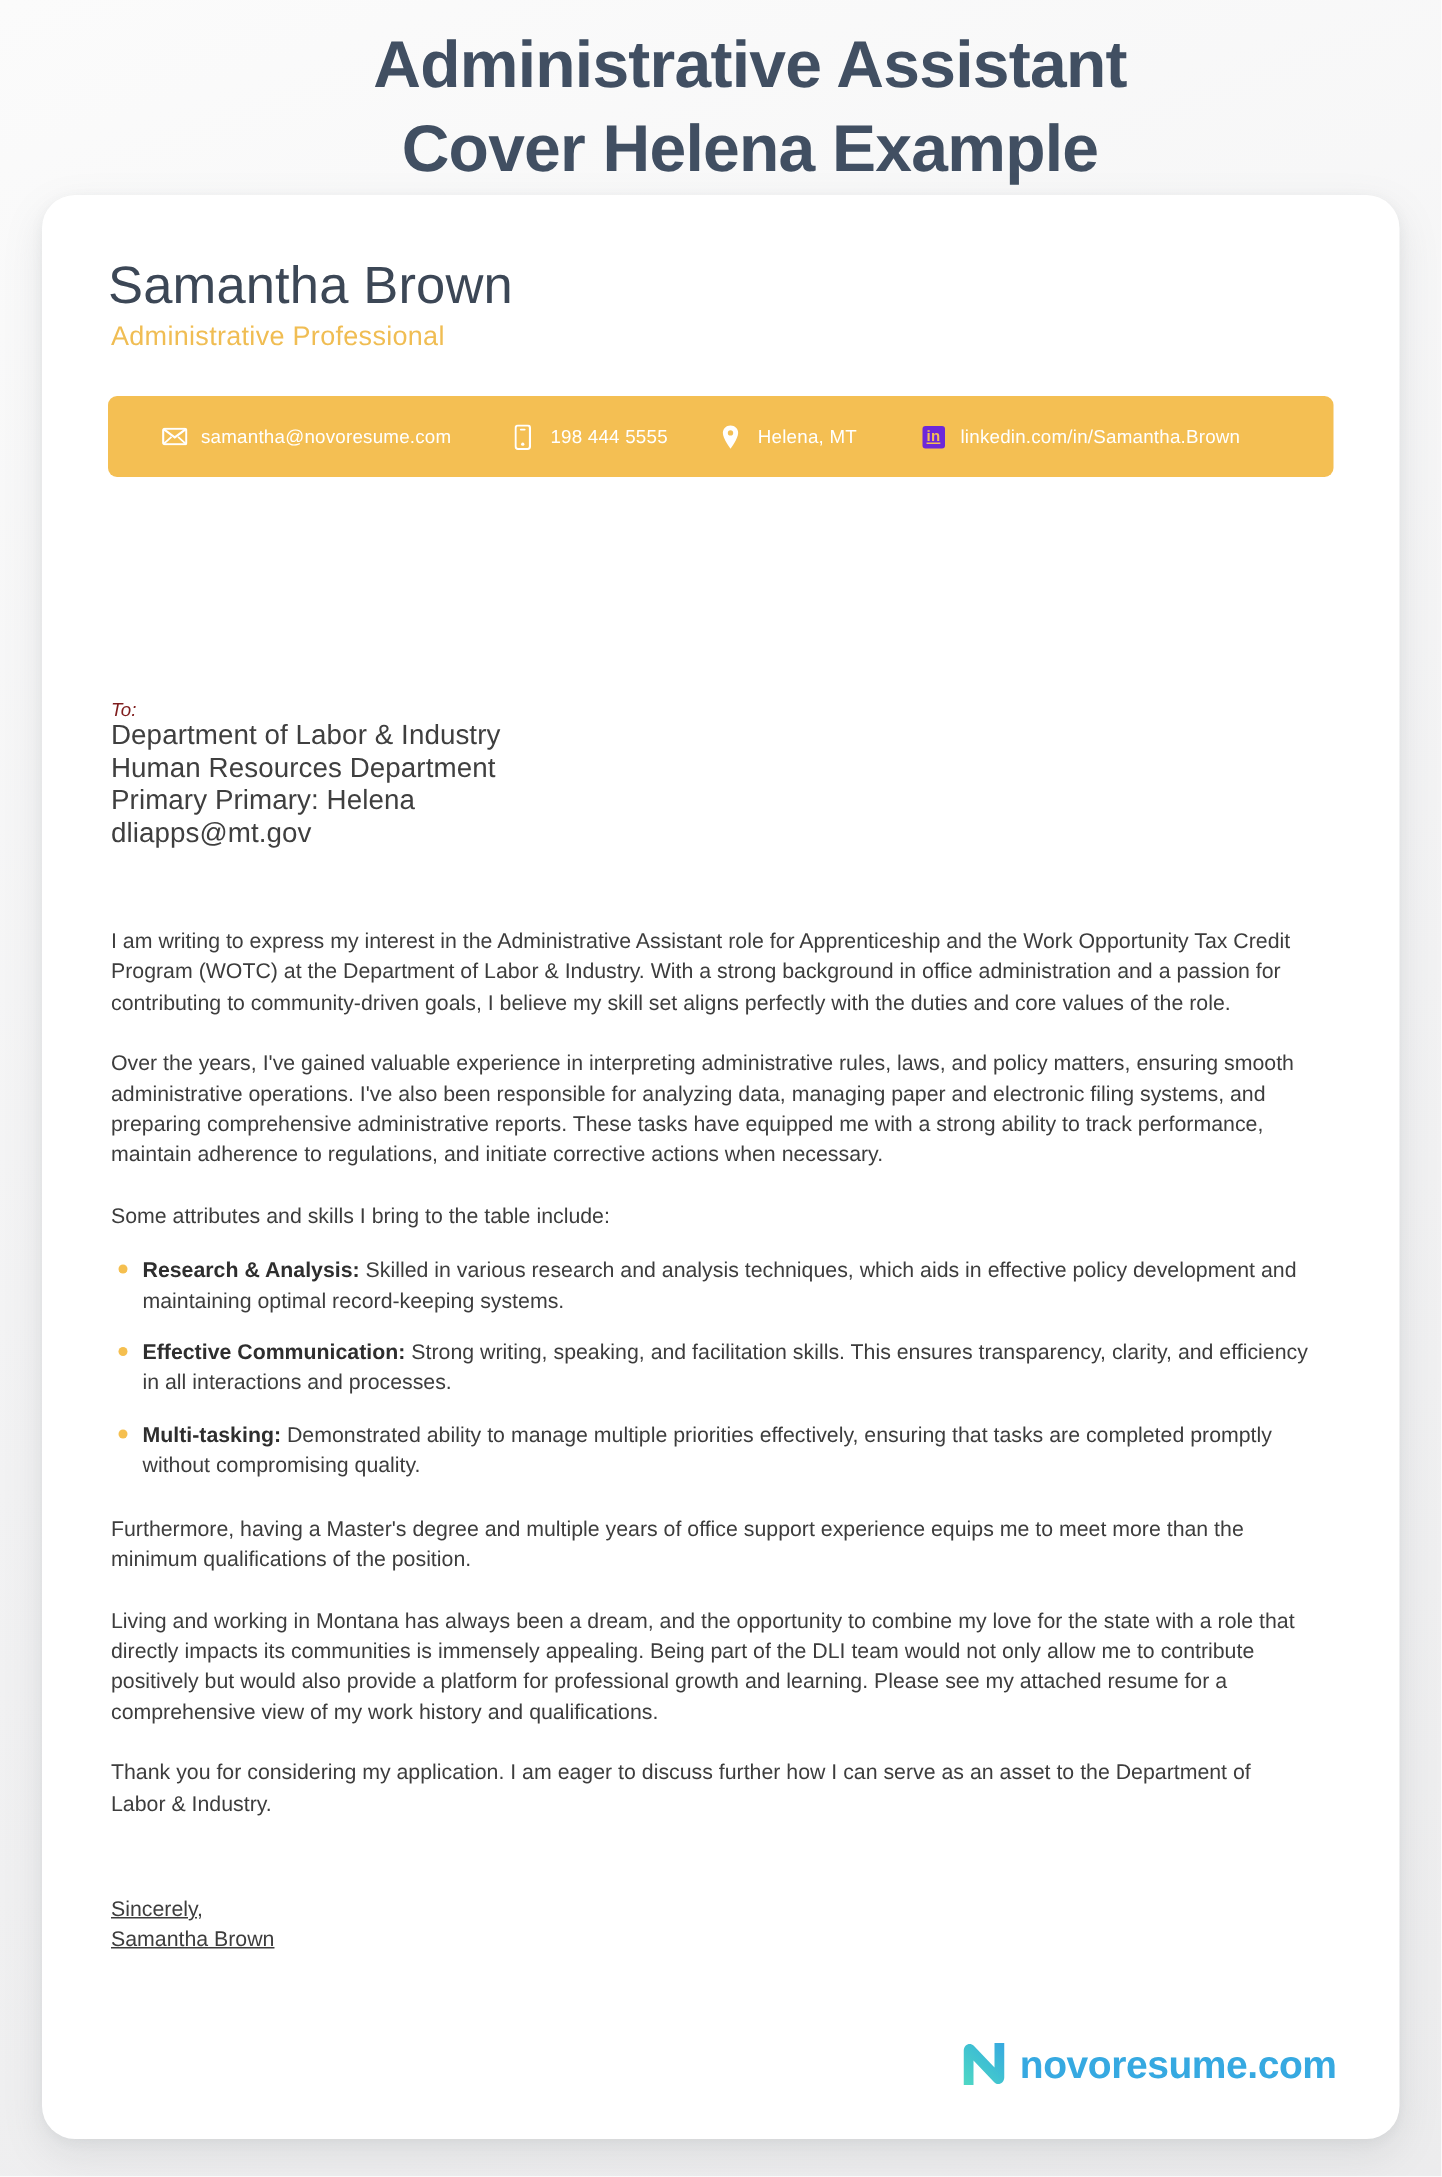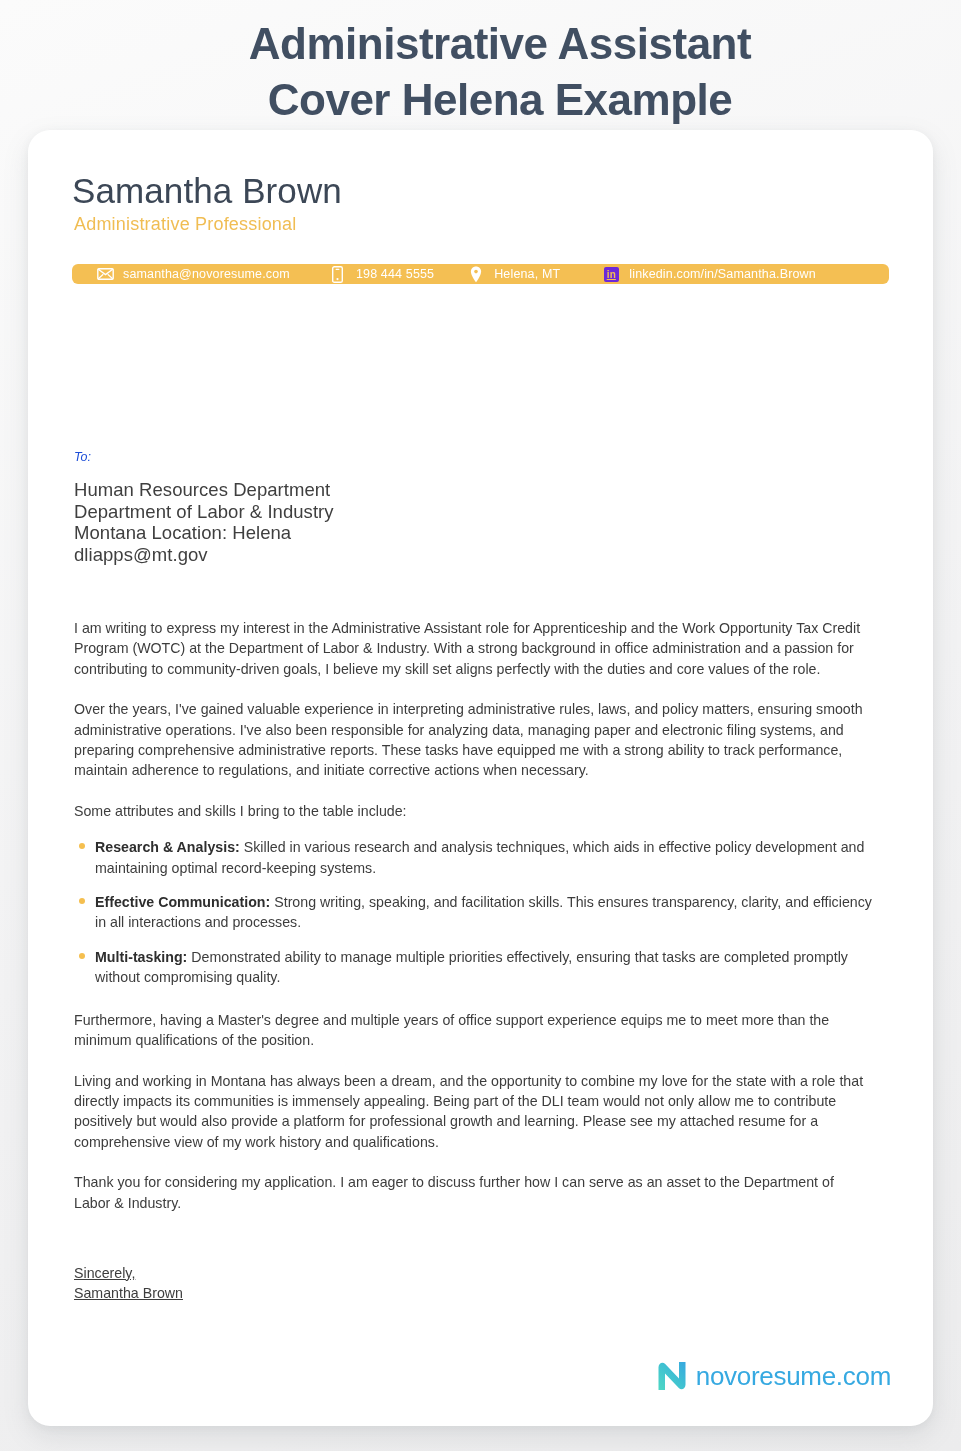--- a/index.html
+++ b/index.html
@@ -83,26 +83,26 @@
     letter-spacing: 0.2px;
     white-space: nowrap;
   }
 
   
   .contact-bar {
     position: absolute;
     left: 0px;
     top: 134px;
     width: 817px;
-    height: 20px;
+    height: 54px;
     background: #f4bf53;
     border-radius: 6px;
     display: flex;
     align-items: center;
-    padding-left: 24px;
+    padding-left: 35px;
   }
   .contact-item {
     display: flex;
     align-items: center;
     color: #ffffff;
     font-size: 12.5px;
     letter-spacing: 0.15px;
     white-space: nowrap;
   }
   .contact-item .ci-icon {
@@ -129,24 +129,24 @@
     line-height: 15px;
     text-align: center;
     font-family: "Liberation Sans", sans-serif;
     text-decoration: underline;
   }
 
   
   .to-label {
     position: absolute;
     left: 2px;
-    top: 320px;
+    top: 336px;
     font-size: 12.5px;
     font-style: italic;
-    color: #1d4ed8;
+    color: #7f1d1d;
   }
   .recipient {
     position: absolute;
     left: 2px;
     top: 349px;
     font-size: 18.5px;
     line-height: 21.5px;
     color: #3f3f3f;
     letter-spacing: 0.05px;
   }
@@ -193,21 +193,21 @@
   .logo {
     position: absolute;
     right: 42px;
     bottom: 33px;
     display: flex;
     align-items: center;
   }
   .logo-mark { width: 34px; height: 34px; margin-right: 7px; flex: none; }
   .logo-text {
     font-size: 26px;
-    font-weight: normal;
+    font-weight: bold;
     color: #36a9e1;
     letter-spacing: -0.3px;
     line-height: 1;
   }
 </style>
 </head>
 <body>
 
 <div class="page-backdrop"></div>
 
@@ -266,23 +266,23 @@
         <span class="ci-icon">
           <span class="li-box">in</span>
         </span>
         <span>linkedin.com/in/Samantha.Brown</span>
       </div>
 
     </div>
 
     <div class="to-label">To:</div>
     <div class="recipient">
+      <span class="r-line">Department of Labor &amp; Industry</span>
       <span class="r-line">Human Resources Department</span>
-      <span class="r-line">Department of Labor &amp; Industry</span>
-      <span class="r-line">Montana Location: Helena</span>
+      <span class="r-line">Primary Primary: Helena</span>
       <span class="r-line">dliapps@mt.gov</span>
     </div>
 
     <div class="body-wrap">
 
 
       <p>I am writing to express my interest in the Administrative Assistant role for Apprenticeship and the Work Opportunity Tax Credit Program (WOTC) at the Department of Labor &amp; Industry. With a strong background in office administration and a passion for contributing to community-driven goals, I believe my skill set aligns perfectly with the duties and core values of the role.</p>
 
       <p>Over the years, I've gained valuable experience in interpreting administrative rules, laws, and policy matters, ensuring smooth administrative operations. I've also been responsible for analyzing data, managing paper and electronic filing systems, and preparing comprehensive administrative reports. These tasks have equipped me with a strong ability to track performance, maintain adherence to regulations, and initiate corrective actions when necessary.</p>
 

